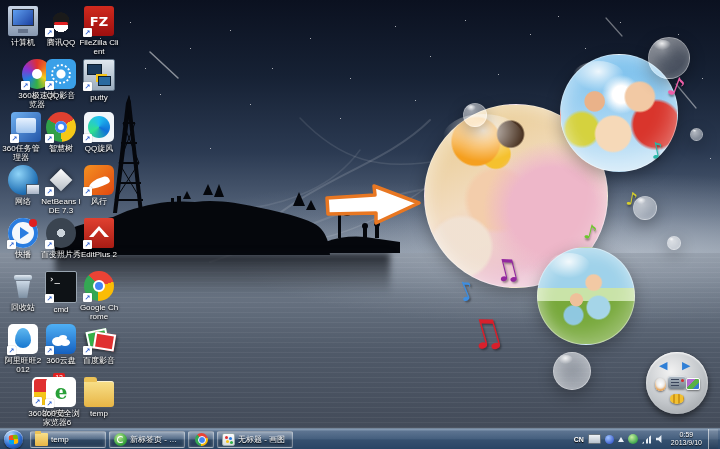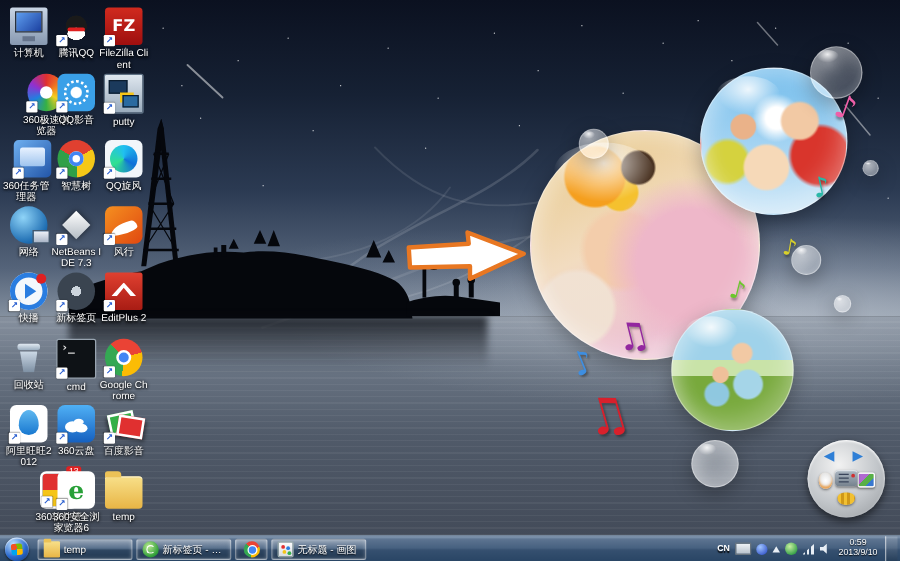--- a/index.html
+++ b/index.html
@@ -328,21 +328,21 @@
       <div class="dicon" style="left: 5px; top: 218px;">
         <span class="ic icon-qvod">
           <span class="sc">↗</span>
         </span>
         <div class="dlabel">快播</div>
       </div>
       <div class="dicon" style="left: 43px; top: 218px;">
         <span class="ic icon-baidu-player">
           <span class="sc">↗</span>
         </span>
-        <div class="dlabel">新标签页</div>
+        <div class="dlabel">百变照片秀</div>
       </div>
       <div class="dicon" style="left: 81px; top: 218px;">
         <span class="ic icon-editplus">
           <span class="sc">↗</span>
         </span>
         <div class="dlabel">EditPlus 2</div>
       </div>
       <div class="dicon" style="left: 5px; top: 271px;">
         <span class="ic icon-recycle-bin"></span>
         <div class="dlabel">回收站</div>

